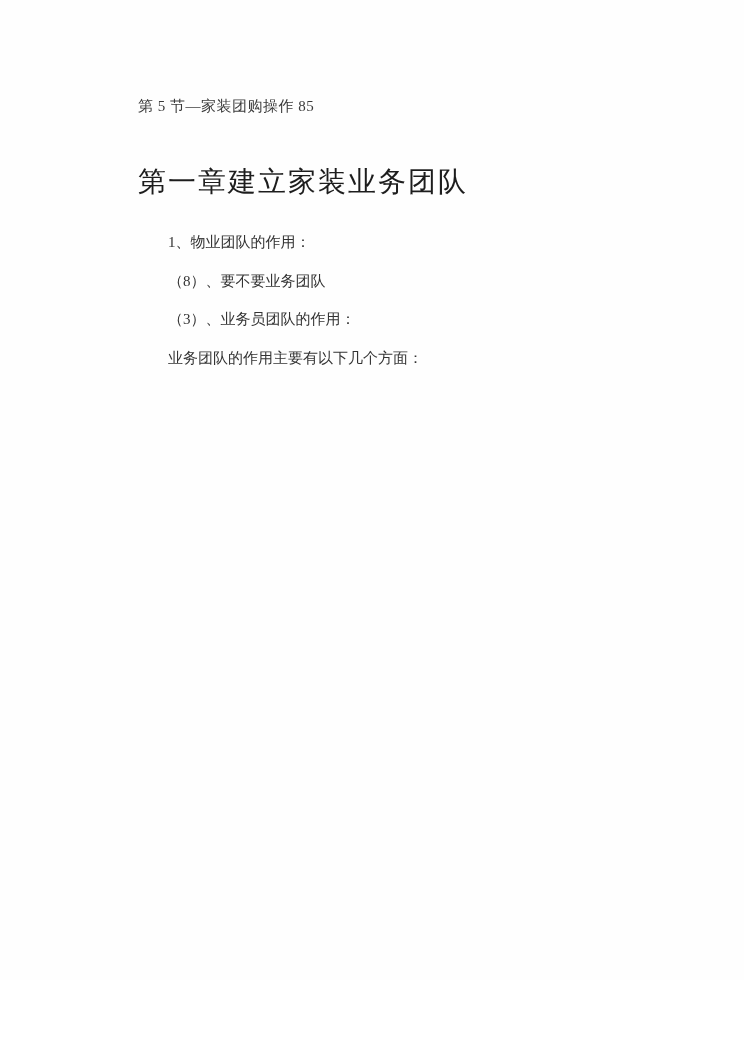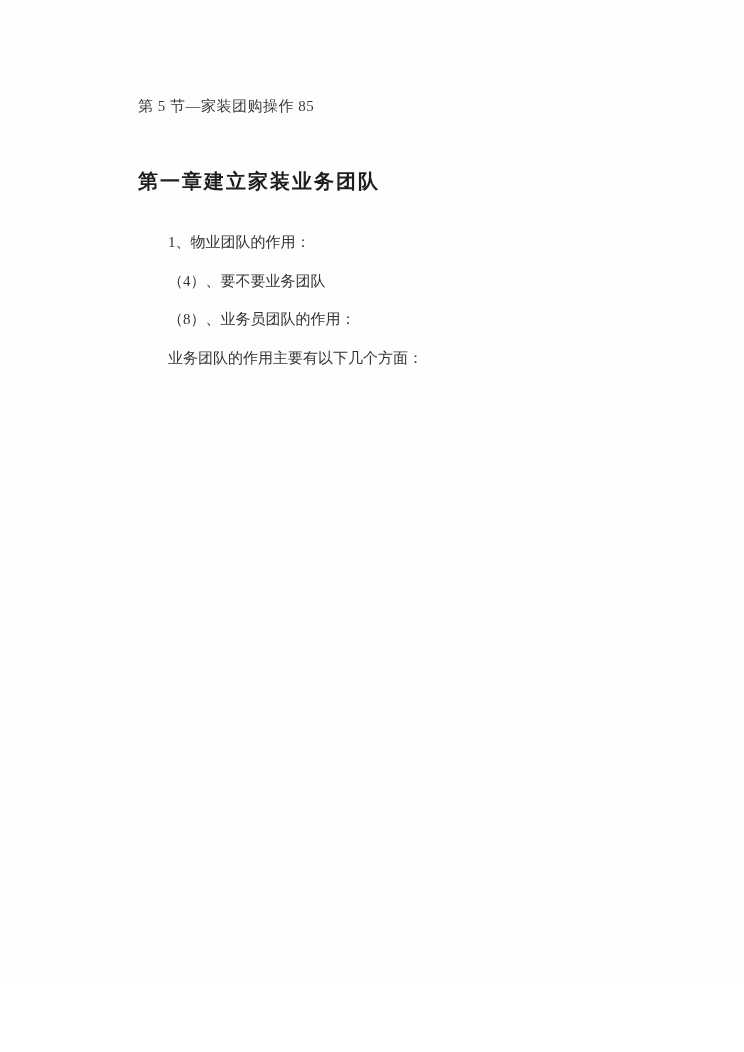--- a/index.html
+++ b/index.html
@@ -22,23 +22,23 @@
   .running-header {
     margin: 0;
     padding-top: 98px;
     font-size: 15px;
     line-height: 16px;
     letter-spacing: 0.5px;
     color: #3a3a3a;
   }
   .chapter-title {
     margin: 55px 0 0 0;
-    font-size: 20px;
+    font-size: 28px;
     line-height: 25px;
-    font-weight: bold;
+    font-weight: normal;
     letter-spacing: 2px;
     color: #1d1d1d;
   }
   .section-title {
     margin: 35px 0 0 0;
     font-size: 19px;
     line-height: 20px;
     font-weight: bold;
     letter-spacing: 1.5px;
     color: #1d1d1d;
@@ -62,17 +62,17 @@
 <body>
 
 <div class="page">
   <p class="running-header">第 5 节—家装团购操作 85</p>
 
   <h1 class="chapter-title">第一章建立家装业务团队</h1>
 
 
   <div class="doc-body">
     <p class="para">1、物业团队的作用：</p>
-    <p class="para">（4）、要不要业务团队</p>
-    <p class="para">（8）、业务员团队的作用：</p>
+    <p class="para">（8）、要不要业务团队</p>
+    <p class="para">（3）、业务员团队的作用：</p>
     <p class="para">业务团队的作用主要有以下几个方面：</p>
   </div>
 </div>
 
 </body></html>

